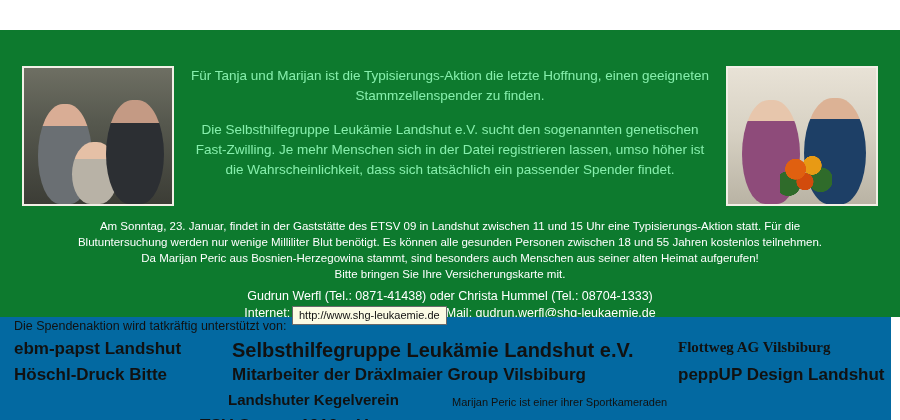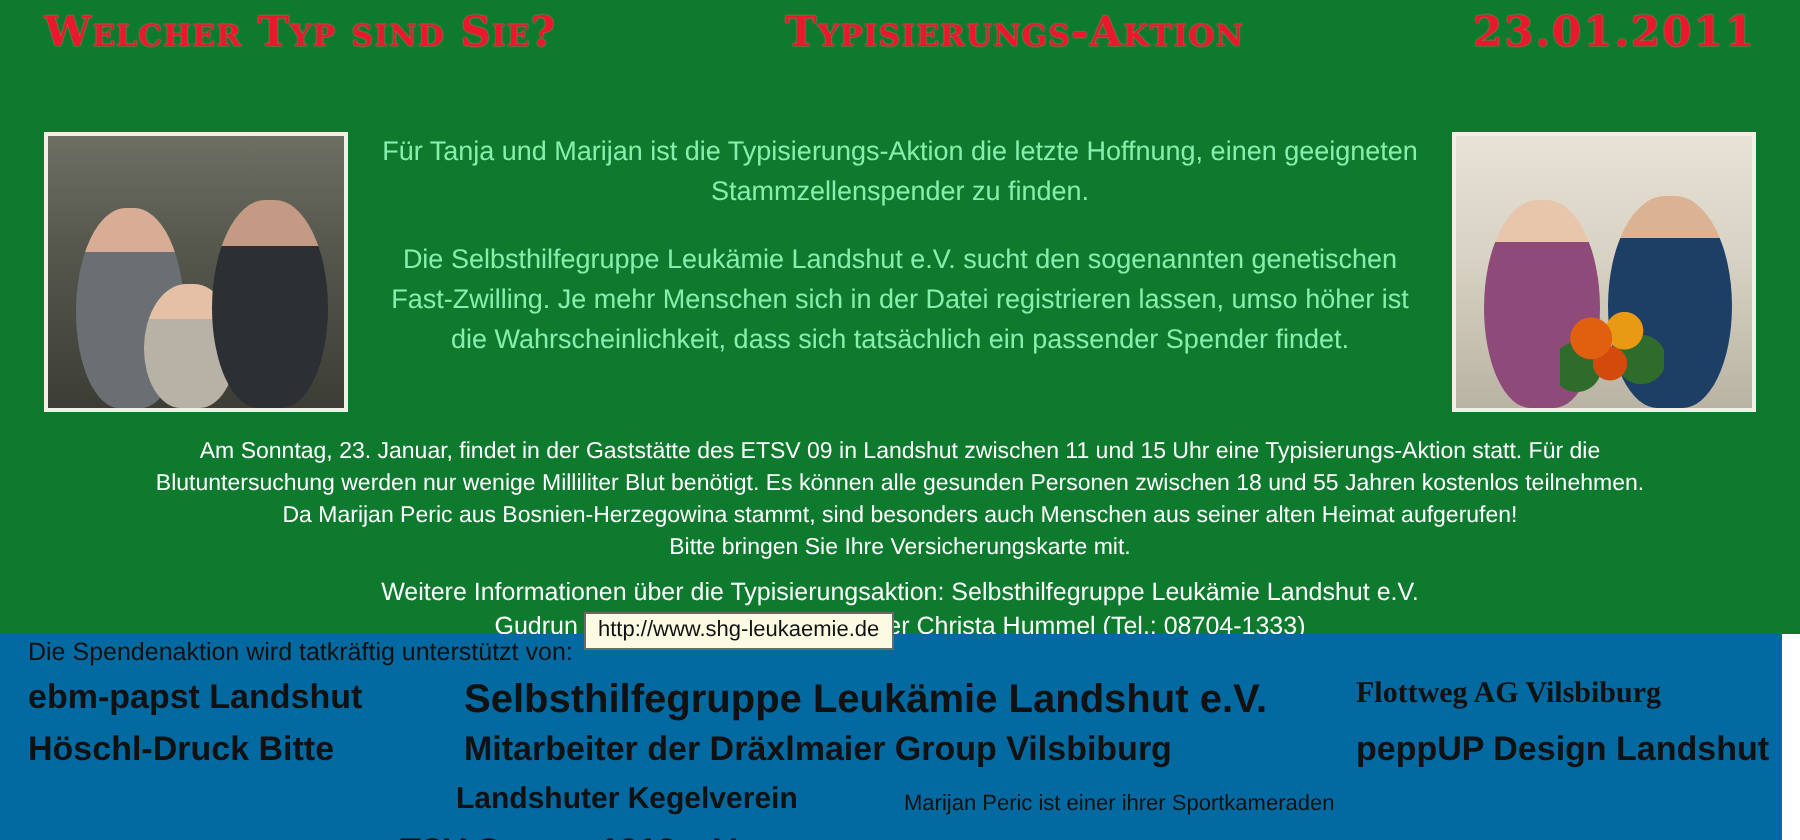--- a/index.html
+++ b/index.html
@@ -223,27 +223,20 @@
   .sp6 { left: 678px; top: 48px; font-size: 17px; }
   .sp7 { left: 228px; top: 74px; font-size: 15px; }
   .sp7n { left: 452px; top: 79px; text-align: right; }
   .sp8 { left: 200px; top: 99px; font-size: 17px; }
 </style>
 </head>
 <body>
 
 <div id="poster">
 
-  <div class="header-band">
-    <div class="header-inner">
-      <span class="header-text">Welcher Typ sind Sie?</span>
-      <span class="header-text">Typisierungs-Aktion</span>
-      <span class="header-text date">23.01.2011</span>
-    </div>
-  </div>
 
   <div class="green-body">
 
     <div class="photo photo-left">
       <div class="ph-bg ph-l-bg"></div>
       <div class="figure l-woman"></div>
       <div class="figure l-child"></div>
       <div class="figure l-man"></div>
     </div>
 
@@ -260,21 +253,20 @@
     </div>
 
     <div class="detail-block">
       <p>Am Sonntag, 23. Januar, findet in der Gaststätte des ETSV 09 in Landshut zwischen 11 und 15 Uhr eine Typisierungs-Aktion statt. Für die</p>
       <p>Blutuntersuchung werden nur wenige Milliliter Blut benötigt. Es können alle gesunden Personen zwischen 18 und 55 Jahren kostenlos teilnehmen.</p>
       <p>Da Marijan Peric aus Bosnien-Herzegowina stammt, sind besonders auch Menschen aus seiner alten Heimat aufgerufen!</p>
       <p>Bitte bringen Sie Ihre Versicherungskarte mit.</p>
     </div>
 
     <div class="contact-block">
-      <p>Weitere Informationen über die Typisierungsaktion:  Selbsthilfegruppe Leukämie Landshut e.V.</p>
       <p>Gudrun Werfl (Tel.: 0871-41438) oder Christa Hummel (Tel.: 08704-1333)</p>
       <p>Internet: www.shg-leukaemie.de - E-Mail: gudrun.werfl@shg-leukaemie.de</p>
     </div>
   </div>
 
   <div class="url-tip">http://www.shg-leukaemie.de</div>
 
   <div class="sponsors">
     <div class="sponsor-intro">Die Spendenaktion wird tatkräftig unterstützt von:</div>
 

